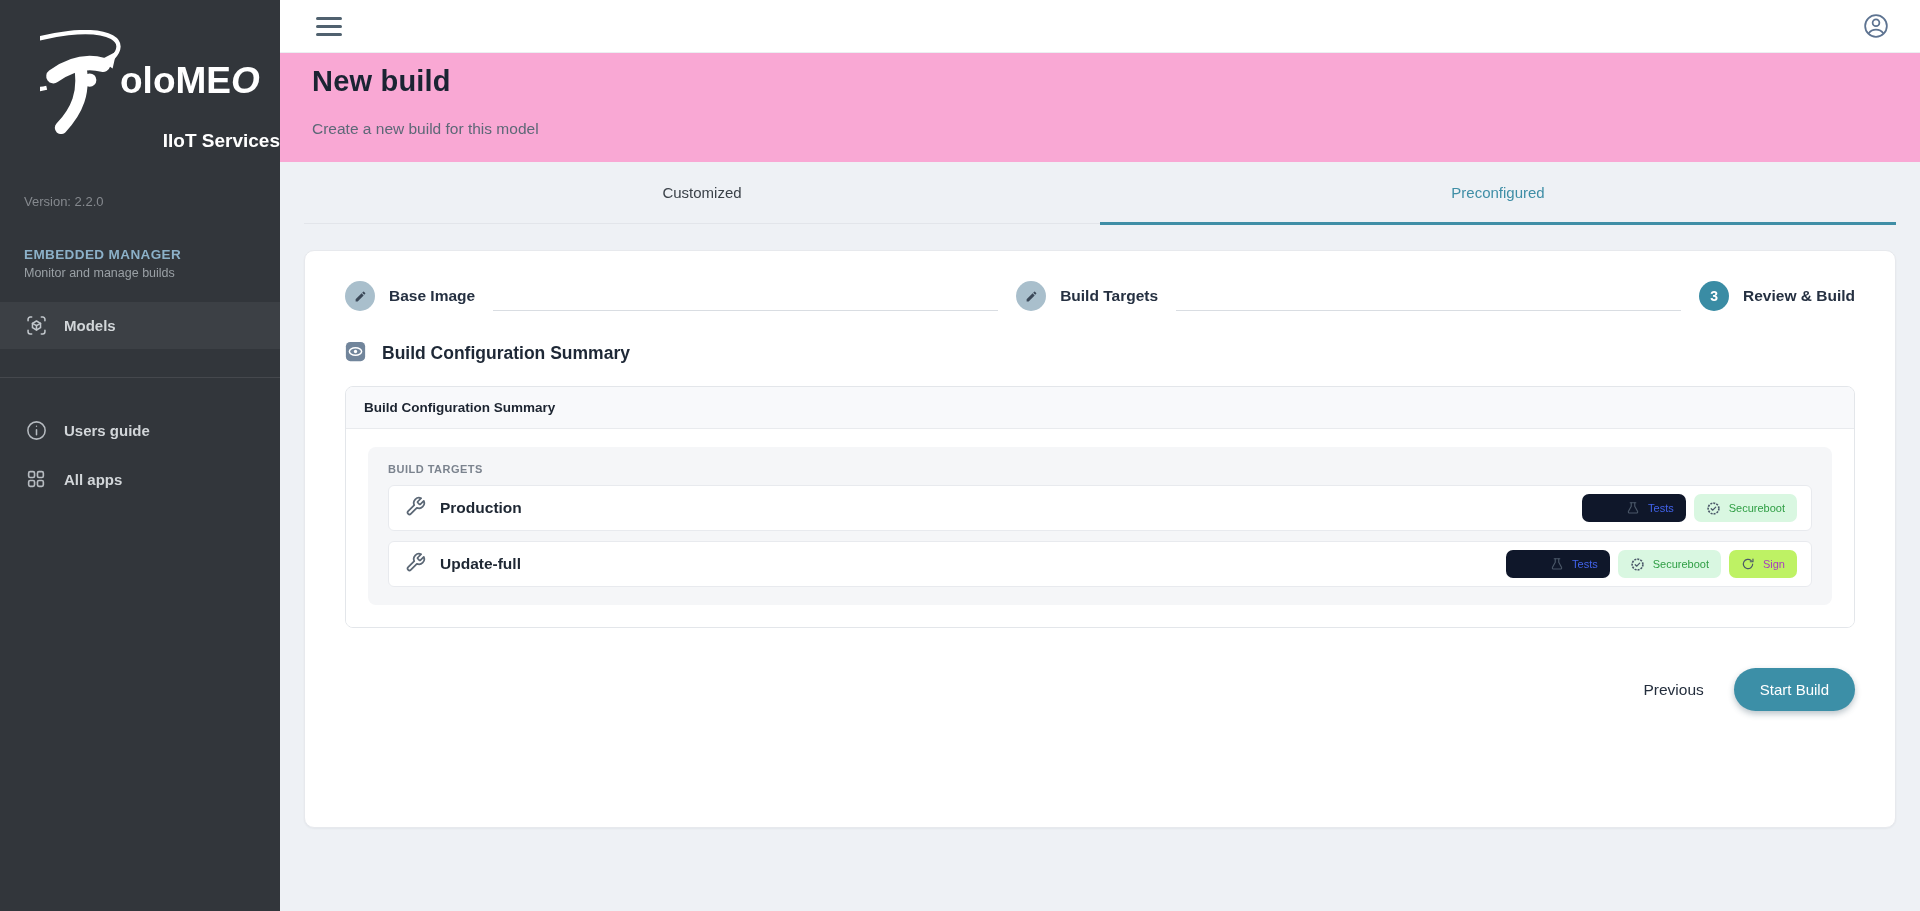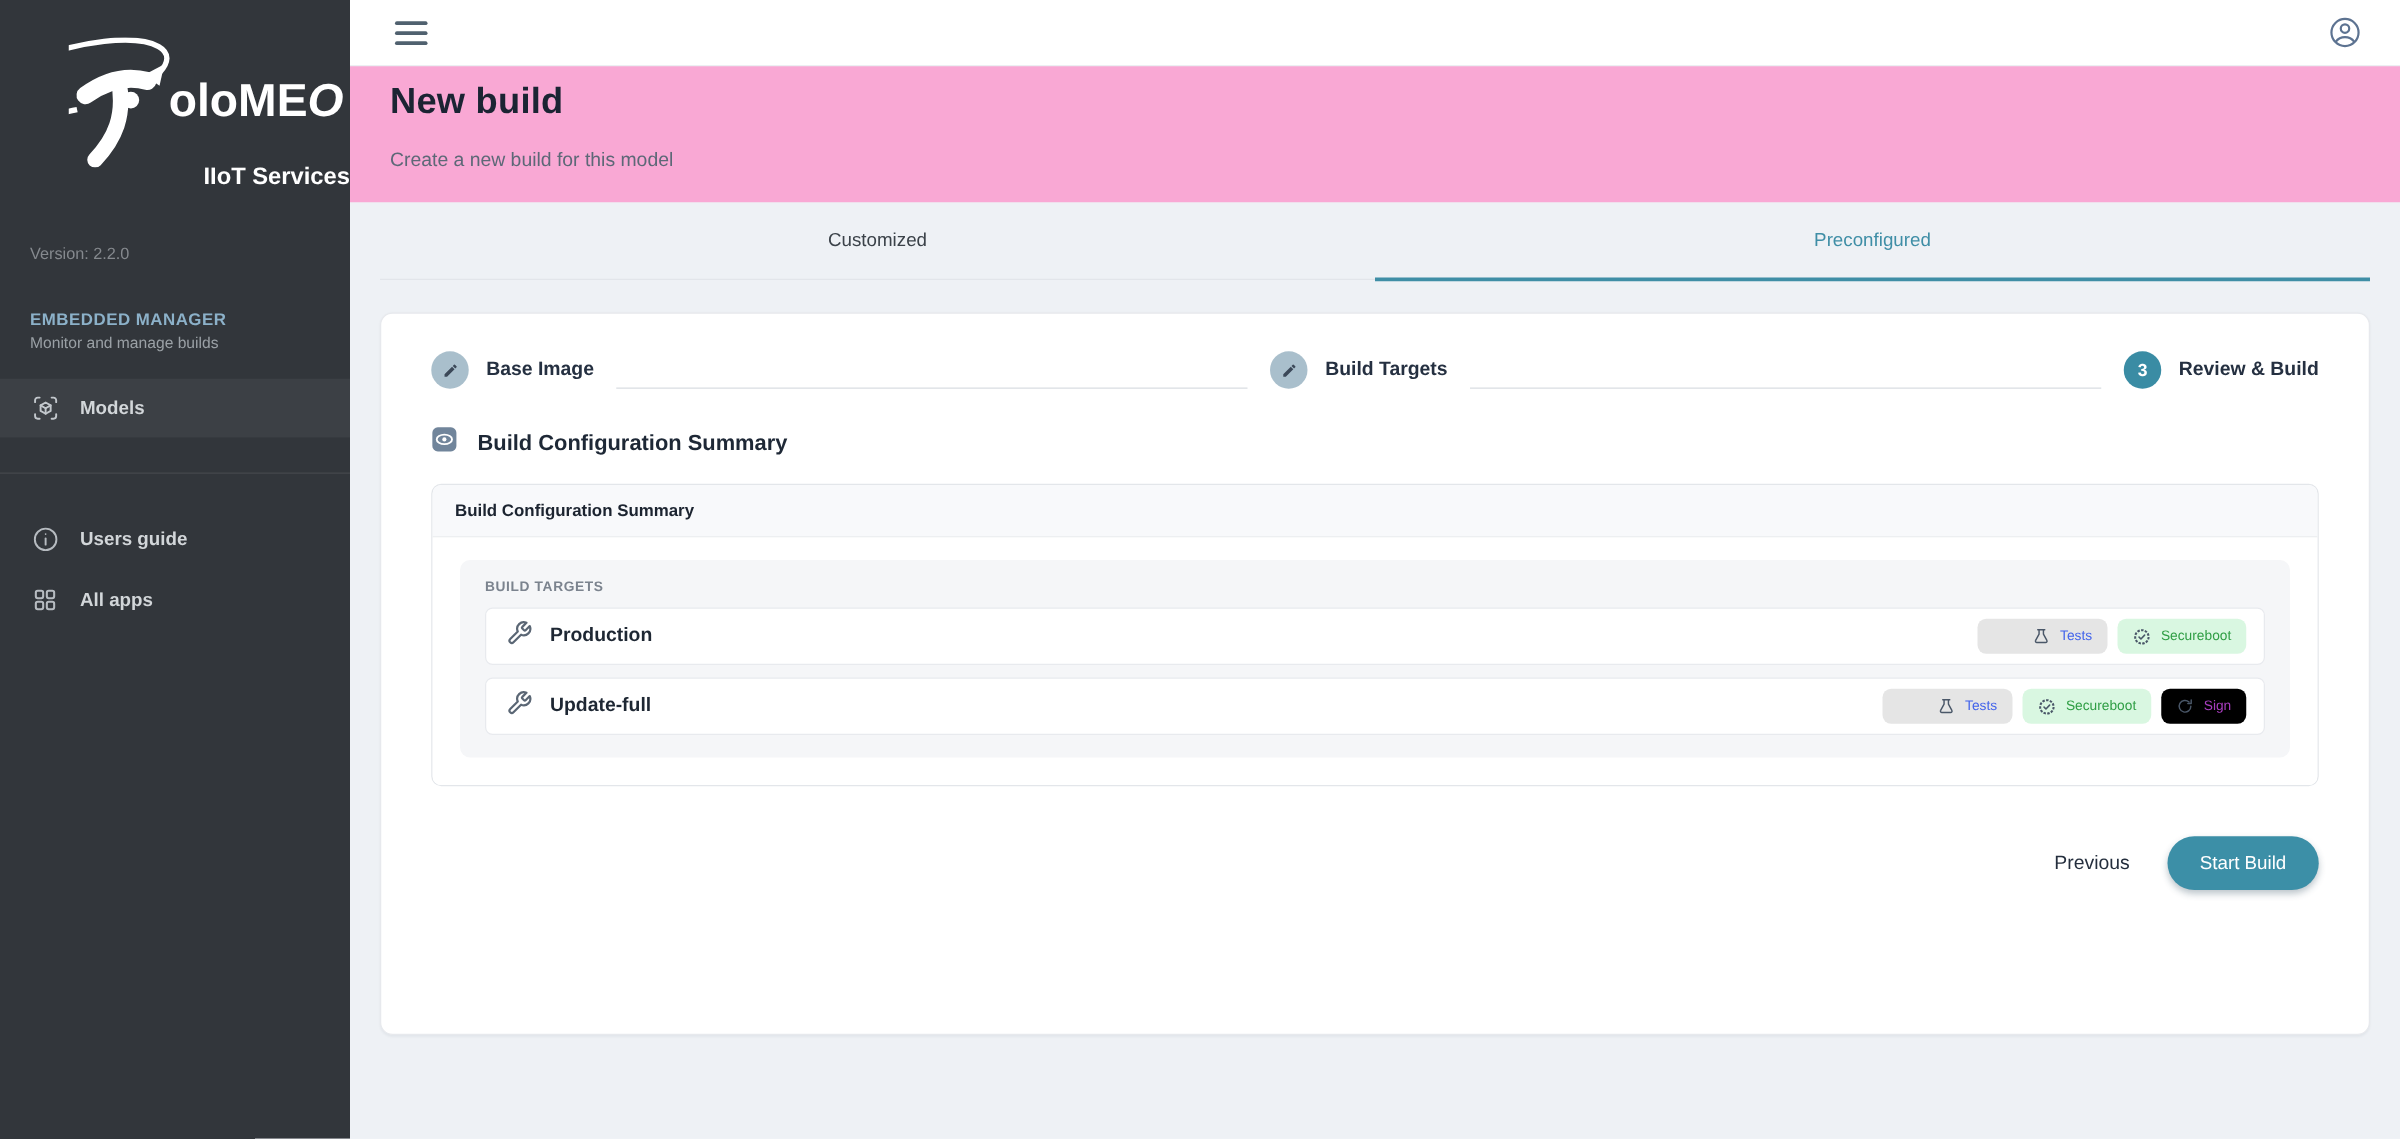--- a/index.html
+++ b/index.html
@@ -3,21 +3,21 @@
 <meta charset="utf-8">
 <style>
   * { margin:0; padding:0; box-sizing:border-box; }
   html,body { width:1920px; height:911px; }
   body { font-family:"Liberation Sans","DejaVu Sans",sans-serif; background:#eef1f5; overflow:hidden; }
 
   .app { display:flex; width:1920px; height:911px; }
 
   
   .sidebar { width:280px; min-width:280px; background:#32363b; color:#cfd3d6; display:flex; flex-direction:column; }
-  .logo-block { padding:30px 0 0 40px; cursor:pointer;margin-left:15px; }
+  .logo-block { padding:30px 0 0 40px; cursor:pointer; }
   .logo-top { display:flex; align-items:flex-start; }
   .logo-text { color:#fff; font-size:37px; font-weight:700; letter-spacing:0; margin-left:-6px; margin-top:30px; }
   .logo-text .o-italic { font-style:italic; font-weight:600; }
   .logo-sub { color:#fff; font-size:19px; font-weight:700; margin-left:74px; margin-top:-8px;text-align:right; }
   .version { padding:0 0 0 24px; margin-top:42px; color:#85898e; font-size:13px; }
   .app-section { margin-top:38px; padding:0 24px; }
   .app-name { color:#8cb1c9; font-size:13.5px; font-weight:700; letter-spacing:.4px; }
   .app-desc { color:#9aa0a5; font-size:12.5px; margin-top:4px; }
   .nav-item { display:flex; align-items:center; gap:16px; padding:12px 24px; cursor:pointer; font-size:15px; font-weight:700; color:#d2d6d9; }
   .nav-item.active { background:rgba(255,255,255,.05); }
@@ -69,23 +69,23 @@
   .panel { background:#f5f6f8; border-radius:8px; padding:16px 20px 18px 20px; }
   .panel + .panel { margin-top:16px; }
   .panel-label { font-size:11px; font-weight:700; letter-spacing:.5px; color:#7b838e; }
   .version-value { font-family:"DejaVu Sans Mono","Liberation Mono",monospace; font-size:14px; color:#2a3441; margin-top:10px; padding-left:26px; }
 
   .target-row { display:flex; align-items:center; background:#fff; border:1px solid #e8eaee; border-radius:6px; height:46px; padding:0 14px 0 16px; margin-top:10px; }
   .target-name { font-size:15.5px; font-weight:700; color:#1e2733; margin-left:14px; }
   .target-badges { margin-left:auto; display:flex; gap:8px; }
 
   .badge { display:inline-flex; align-items:center; gap:8px; height:28px; padding:0 12px; border-radius:7px; font-size:11px; font-weight:500; }
-  .badge-tests { background:#e5e5e5; color:#4263eb;padding-left:44px; }
+  .badge-tests { background:#0f172a; color:#4263eb;padding-left:44px; }
   .badge-secure { background:#d9f7e1; color:#2f9e44; }
-  .badge-sign { background:#000000; color:#a83dbf; }
+  .badge-sign { background:#bef264; color:#a83dbf; }
 
   
   .actions { display:flex; align-items:center; justify-content:flex-end; gap:30px; margin-top:40px; }
   .btn-previous { background:none; border:none; font-family:inherit; font-size:15.5px; color:#242e3d; cursor:pointer; }
   .btn-start { background:#3c8fa7; border:none; color:#fff; font-family:inherit; font-size:15px; padding:13px 26px; border-radius:999px; cursor:pointer; box-shadow:0 3px 6px rgba(30,60,80,.3); }
 </style>
 </head>
 <body>
 
 <div class="app">

